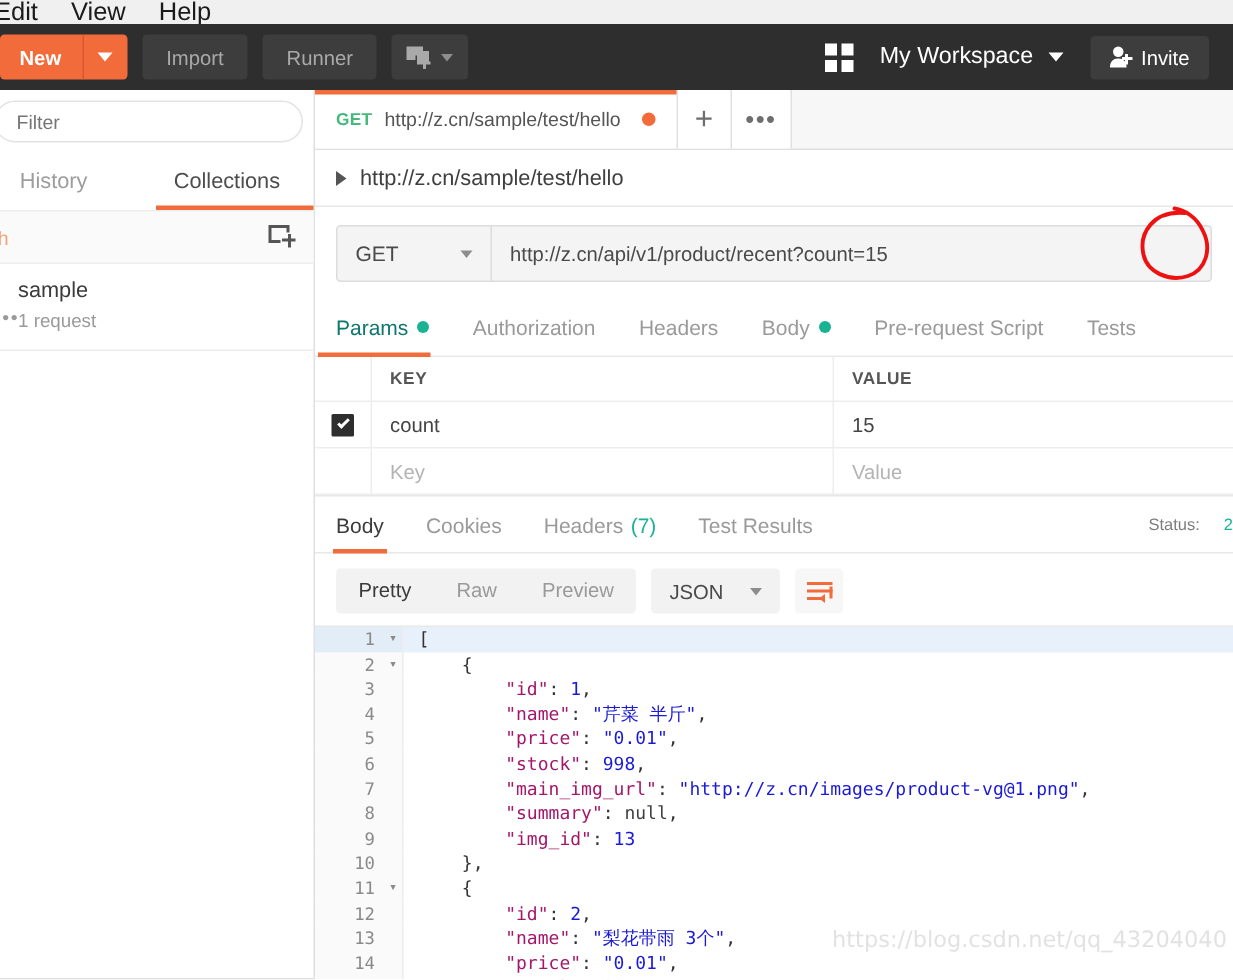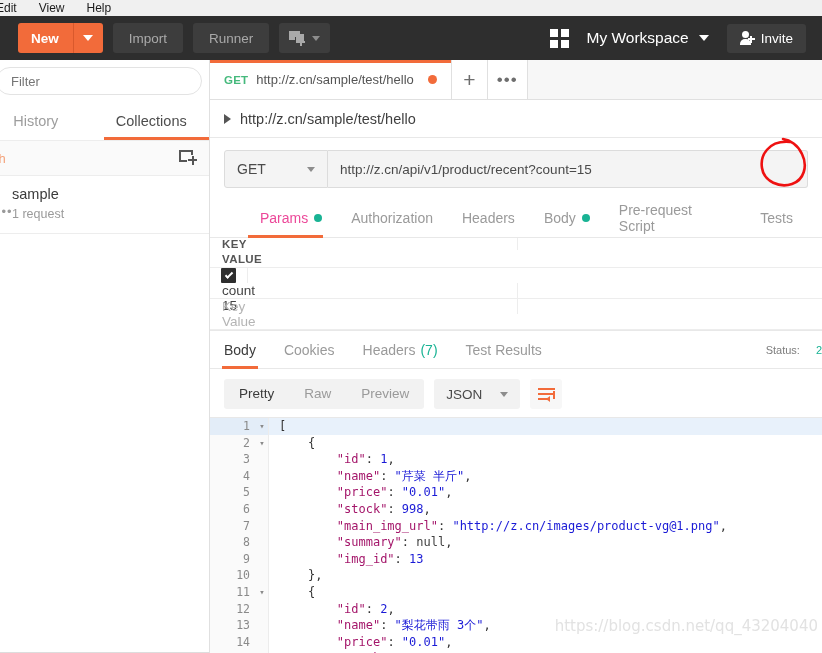--- a/index.html
+++ b/index.html
@@ -8,40 +8,40 @@
     overflow: hidden;
     font-family: "Liberation Sans", sans-serif;
     background: #fff;
   }
   .app { position: relative; width: 822px; height: 653px; overflow: hidden; }
 
   
   .menubar {
     height: 16px; background: #f0f0f0;
     display: flex; align-items: center;
-    font-size: 12px; color: #1b1b1b;
+    font-size: 17px; color: #1b1b1b;
     padding-left: 0px; gap: 22px;
     border-bottom: 0px solid #ddd;
   }
   .menubar .mi { line-height: 16px; white-space: nowrap; }
   .menubar .mi:first-child { margin-left: -4px; }
 
   
   .topbar {
     height: 44px; background: #2e2e2e;
     display: flex; align-items: center;
     padding: 0 16px 0 0;
     position: relative;
   }
   .btn-new {
     background: #f26b3a; color: #fff;
     height: 30px; display: flex; align-items: center;
     font-size: 13.5px; font-weight: bold;
     border-radius: 3px; overflow: hidden;
-    margin-left: 18px;
+    margin-left: 0px;
   }
   .btn-new .lbl { padding: 0 14px 0 13px; }
   .btn-new .split {
     width: 30px; height: 30px;
     border-left: 1px solid #d9592c;
     display: flex; align-items: center; justify-content: center;
   }
   .caret-d {
     width: 0; height: 0;
     border-left: 5px solid transparent;
@@ -198,30 +198,30 @@
     border-bottom: 1px solid #e8e8e8;
     padding-left: 14px; height: 40px;
   }
   .rtab {
     font-size: 14px; color: #9a9a9a; height: 40px;
     display: flex; align-items: center; gap: 6px;
     padding: 0 15px 0 0; margin-right: 14px;
     position: relative;
   }
   .rtab:first-child { padding-left: 0; }
-  .rtab.active { color: #ec4899; margin-left: 36px; }
+  .rtab.active { color: #0f766e; }
   .rtab.active::after {
     content: ''; position: absolute; left: -12px; right: 14px; bottom: 0;
     height: 3px; background: #f26b3a;
   }
   .gdot { width: 8px; height: 8px; border-radius: 50%; background: #19b394; }
 
   
   .ptable { border-bottom: 1px solid #e8e8e8; }
-  .prow { display: flex; height: 30px; border-bottom: 1px solid #ededed; flex-direction: column; }
+  .prow { display: flex; height: 30px; border-bottom: 1px solid #ededed; }
   .prow.hdr { height: 30px; }
   .pcell-chk {
     width: 38px; display: flex; align-items: center; justify-content: center;
     border-right: 1px solid #ededed;
   }
   .pcell-key {
     width: 308px; display: flex; align-items: center;
     padding-left: 12px; border-right: 1px solid #ededed;
     font-size: 13.5px; color: #444;
   }

